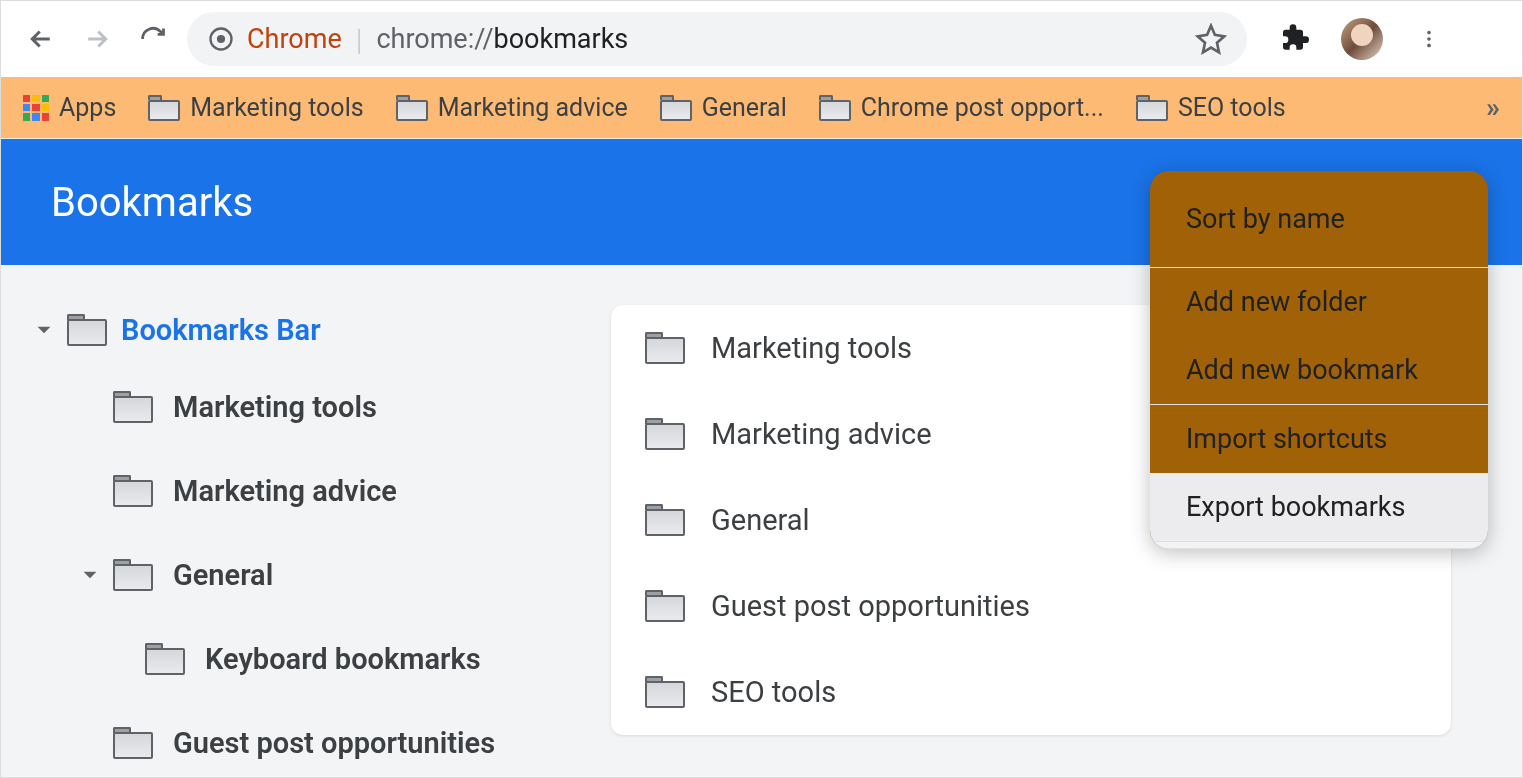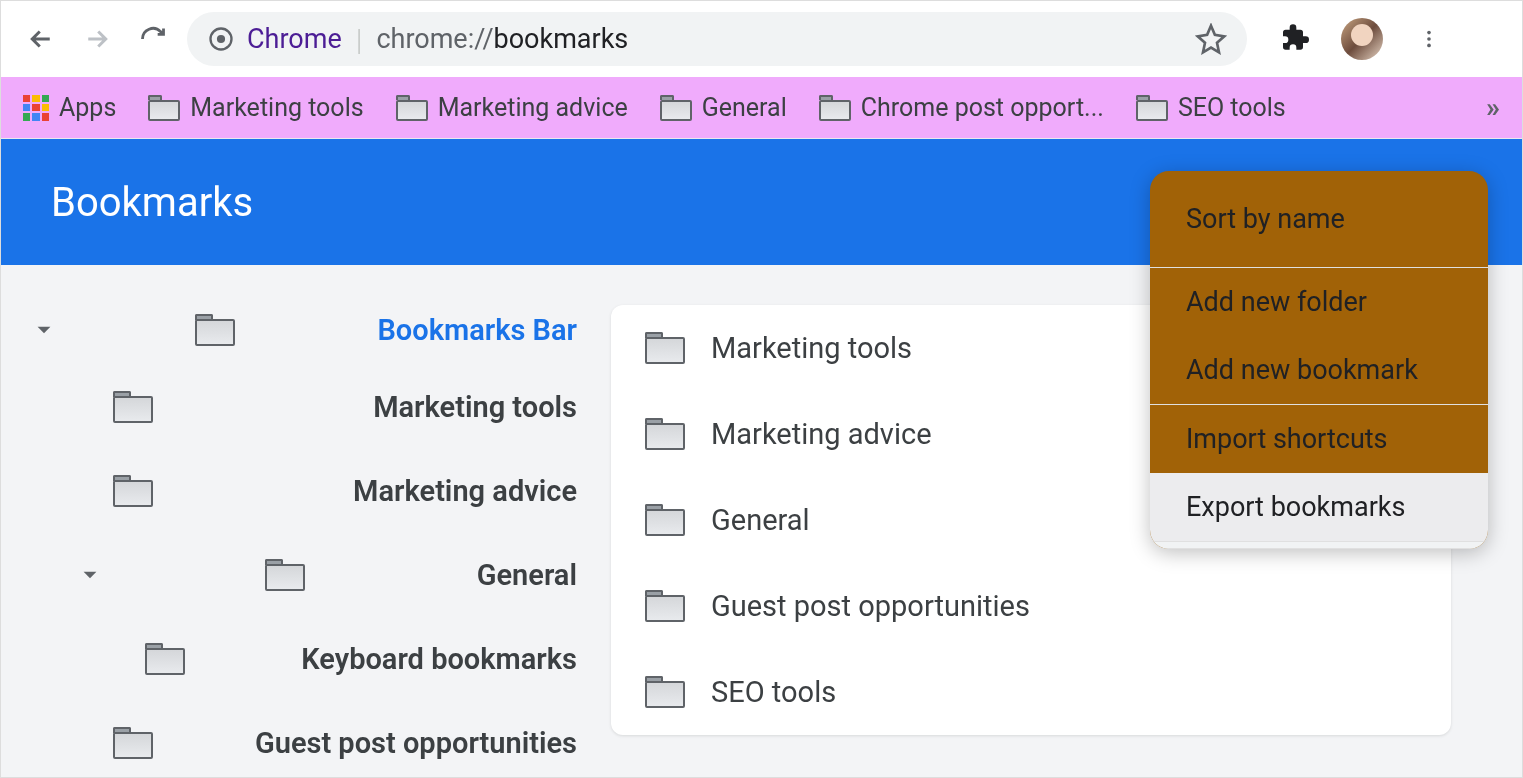--- a/index.html
+++ b/index.html
@@ -40,41 +40,41 @@
     height: 54px;
     background: #f1f3f4;
     border-radius: 27px;
     display: flex;
     align-items: center;
     padding: 0 20px;
     font-size: 27px;
     max-width: 1060px;
   }
   .omnibox .chrome-icon { width: 28px; height: 28px; margin-right: 12px; color:#5f6368;}
-  .omnibox .url-prefix { color:#4c1d95; font-weight:400; }
+  .omnibox .url-prefix { color:#c2410c; font-weight:400; }
   .omnibox .url-sep { color:#c4c7c5; margin: 0 14px; font-size:30px; font-weight:300; }
   .omnibox .url-host { color:#5f6368; }
   .omnibox .url-path { color:#202124; }
   .omnibox .spacer { flex:1; }
   .omnibox .star-icon { width:32px; height:32px; color:#5f6368; }
 
   .ext-icon { width:32px; height:32px; color:#202124; margin-left:20px;}
   .avatar { width:42px; height:42px; border-radius:50%; background: linear-gradient(135deg,#c9a582 0%, #6d4c3d 50%, #e8d5c4 100%); margin-left:18px; overflow:hidden; position:relative; }
   .avatar::after{content:"";position:absolute;left:10px;top:6px;width:22px;height:22px;border-radius:50%;background:#f1d4c0;}
   .menu-btn { width:44px; height:44px; display:flex; align-items:center; justify-content:center; margin-left:12px;}
   .menu-btn svg{width:22px;height:22px;color:#5f6368;}
 
   
   .bookmarks-bar {
     height: 62px;
     display: flex;
     align-items: center;
     gap: 32px;
     padding: 0 22px;
-    background: #f0abfc;
+    background: #fdba74;
     border-bottom: 1px solid #e8eaed;
   }
   .bm-bar-item { display:flex; align-items:center; gap:10px; color:#3c4043; font-size:25px; }
   .apps-grid { width:26px; height:26px; display:grid; grid-template-columns:repeat(3,1fr); grid-template-rows:repeat(3,1fr); gap:2px;}
   .apps-grid span{width:100%;height:100%;}
   .apps-grid span:nth-child(1){background:#ea4335;}
   .apps-grid span:nth-child(2){background:#fbbc04;}
   .apps-grid span:nth-child(3){background:#34a853;}
   .apps-grid span:nth-child(4){background:#4285f4;}
   .apps-grid span:nth-child(5){background:#ea4335;}
@@ -108,21 +108,20 @@
   }
   .tree-row {
     display:flex;
     align-items:center;
     gap:14px;
     height:70px;
     padding: 0 14px;
     font-size:29px;
     color:#3c4043;
     font-weight:600;
-    justify-content:space-between;
   }
   .tree-row.active { color:#1a73e8; }
   .tree-row .caret { width:18px; display:flex; justify-content:center; color:#5f6368;}
   .tree-row .caret svg{width:16px;height:16px;}
   .tree-indent-1 { padding-left: 92px; }
   .tree-indent-2 { padding-left: 124px; }
   .tree-row.sub { font-weight:600; height:84px;}
   .tree-row.sub .folder-icon { margin-right:6px;}
 
   

